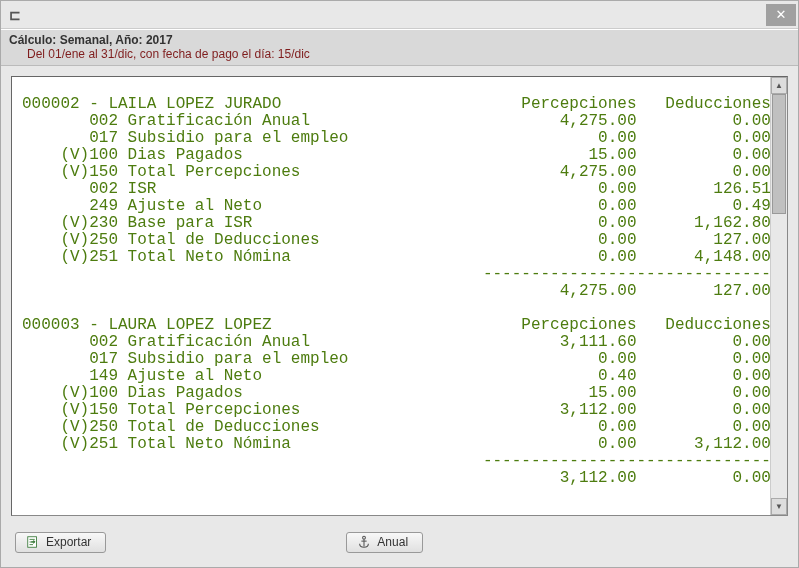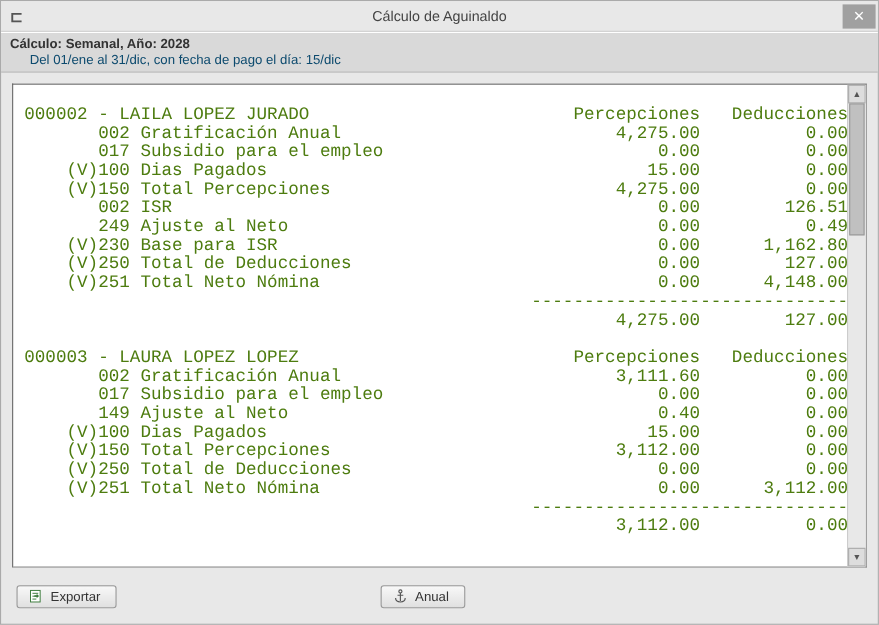--- a/index.html
+++ b/index.html
@@ -59,21 +59,21 @@
     }
 
     .header-bar {
       background: #d9d9d9;
       border-top: 1px solid #fff;
       border-bottom: 1px solid #bbb;
       padding: 3px 8px 4px 8px;
       font-size: 12px;
     }
     .header-line1 { font-weight: bold; color: #333; }
-    .header-line2 { color: #0c4a6e; padding-left: 18px; font-size: 12px; }
+    .header-line2 { color: #7f1d1d; padding-left: 18px; font-size: 12px; }
 
     .content-area {
       flex: 1;
       margin: 10px;
       background: #fff;
       border: 1px solid #888;
       border-top-color: #666;
       border-left-color: #666;
       display: flex;
       overflow: hidden;
@@ -144,28 +144,27 @@
   </style>
 </head>
 <body>
 
 <div class="window">
 
   <div class="titlebar">
     <div class="titlebar-left">
       <span class="app-icon">⊏</span>
     </div>
-    <div class="title-text">Cálculo de Aguinaldo</div>
     <div class="close-btn">
       <span>✕</span>
     </div>
   </div>
 
   <div class="header-bar">
-    <div class="header-line1">Cálculo: Semanal, Año: 2028</div>
+    <div class="header-line1">Cálculo: Semanal, Año: 2017</div>
     <div class="header-line2">Del 01/ene al 31/dic, con fecha de pago el día: 15/dic</div>
   </div>
 
   <div class="content-area">
     <div class="report-pane" id="report-pane">
 000002 - LAILA LOPEZ JURADO                         Percepciones   Deducciones
        002 Gratificación Anual                          4,275.00          0.00
        017 Subsidio para el empleo                          0.00          0.00
     (V)100 Dias Pagados                                    15.00          0.00
     (V)150 Total Percepciones                           4,275.00          0.00

